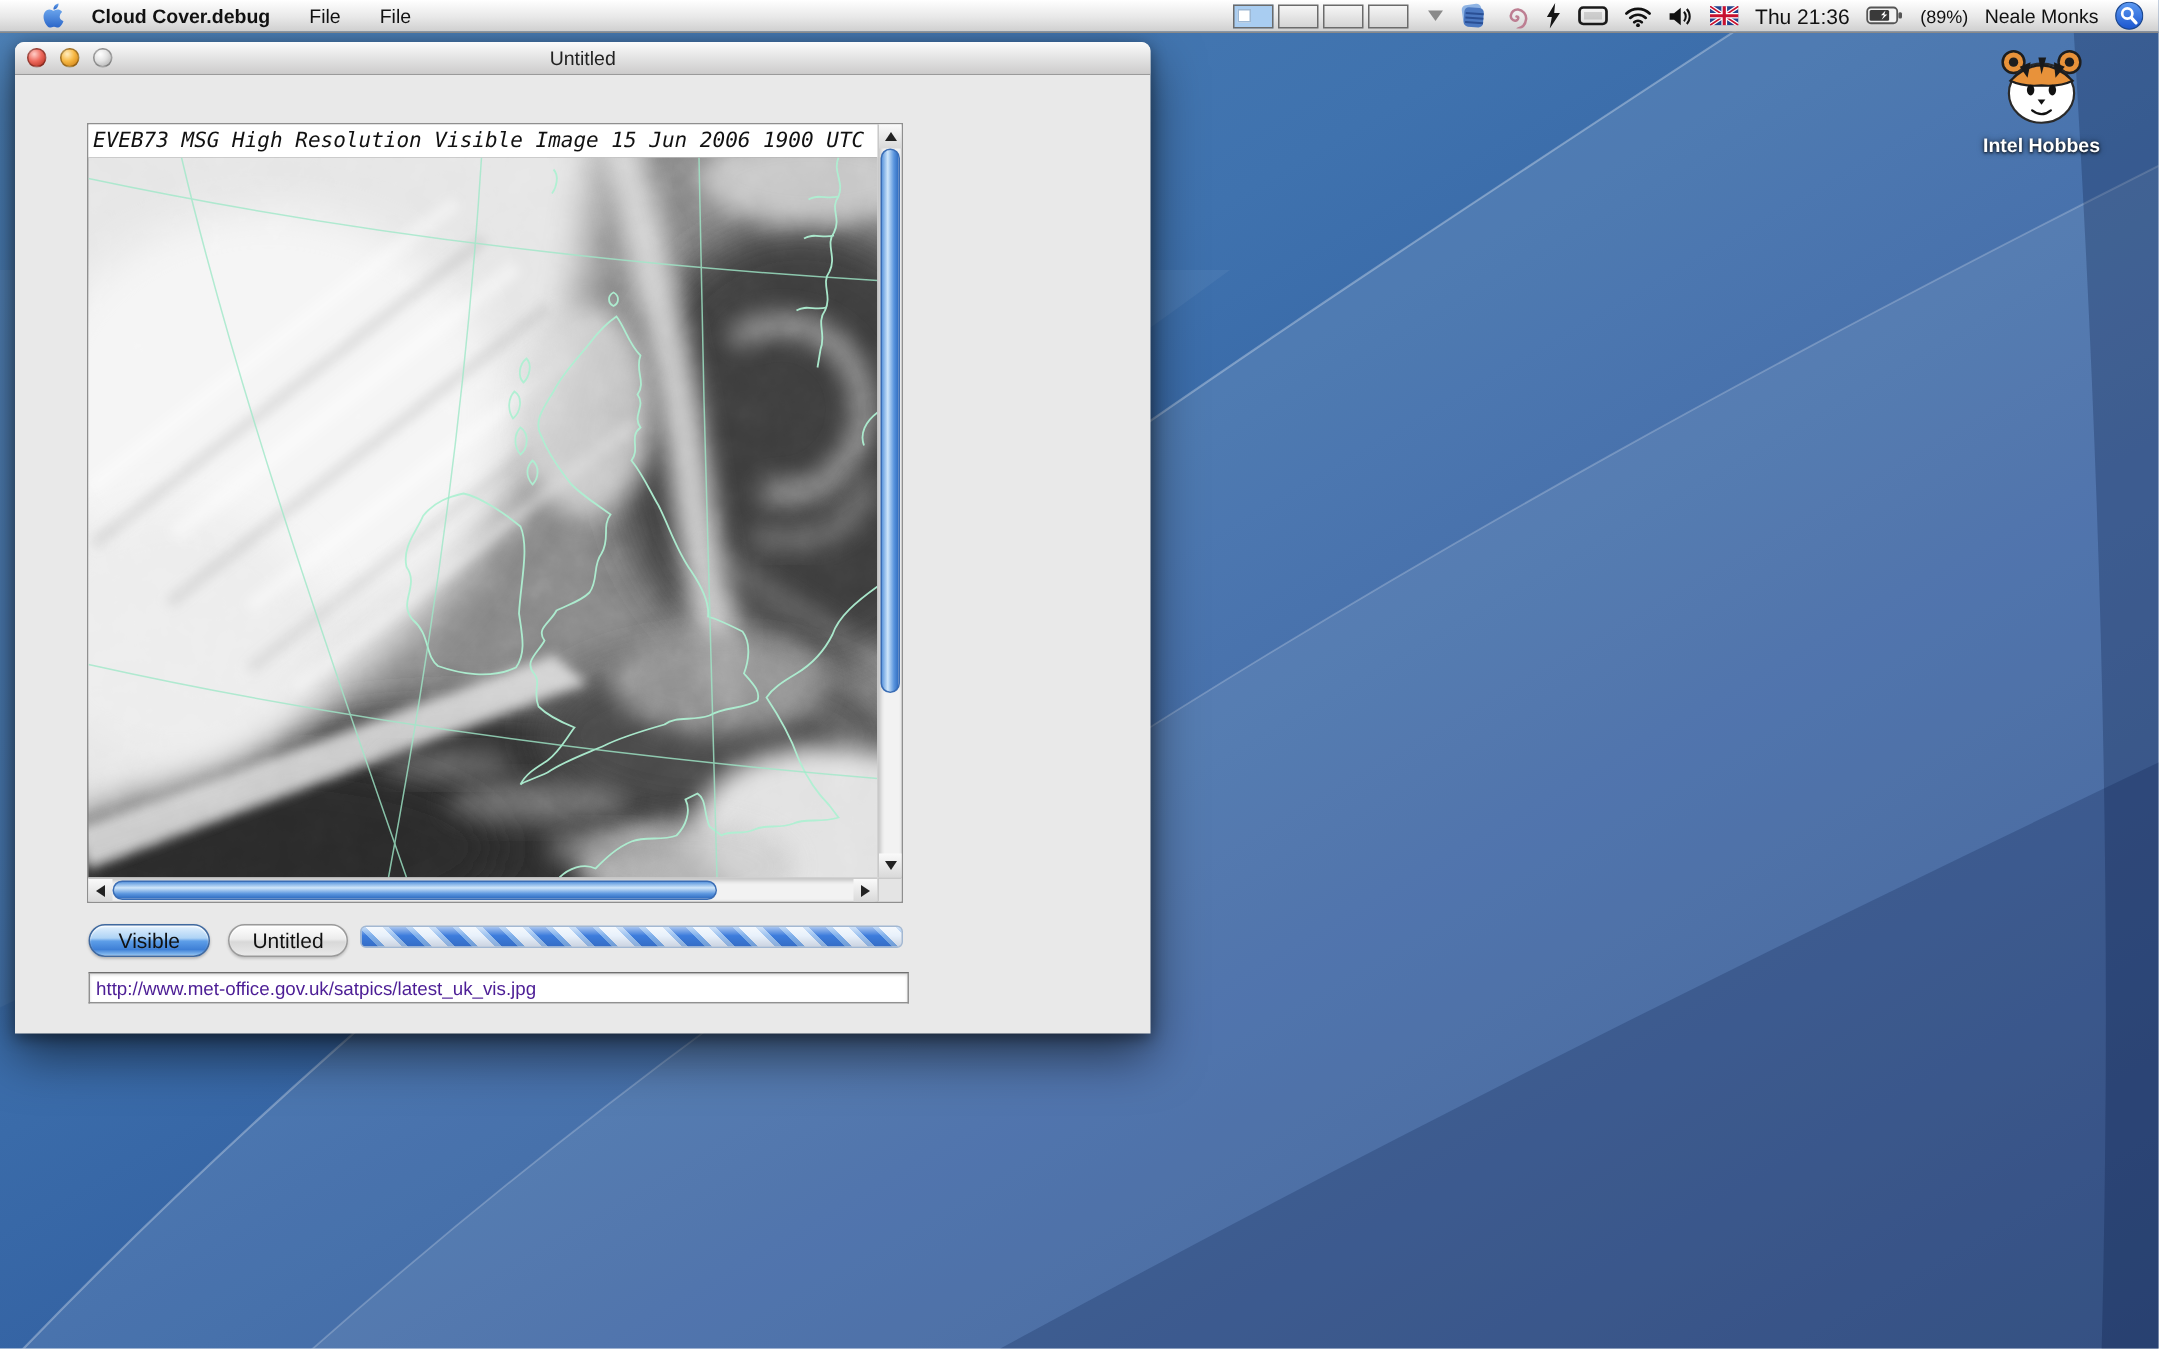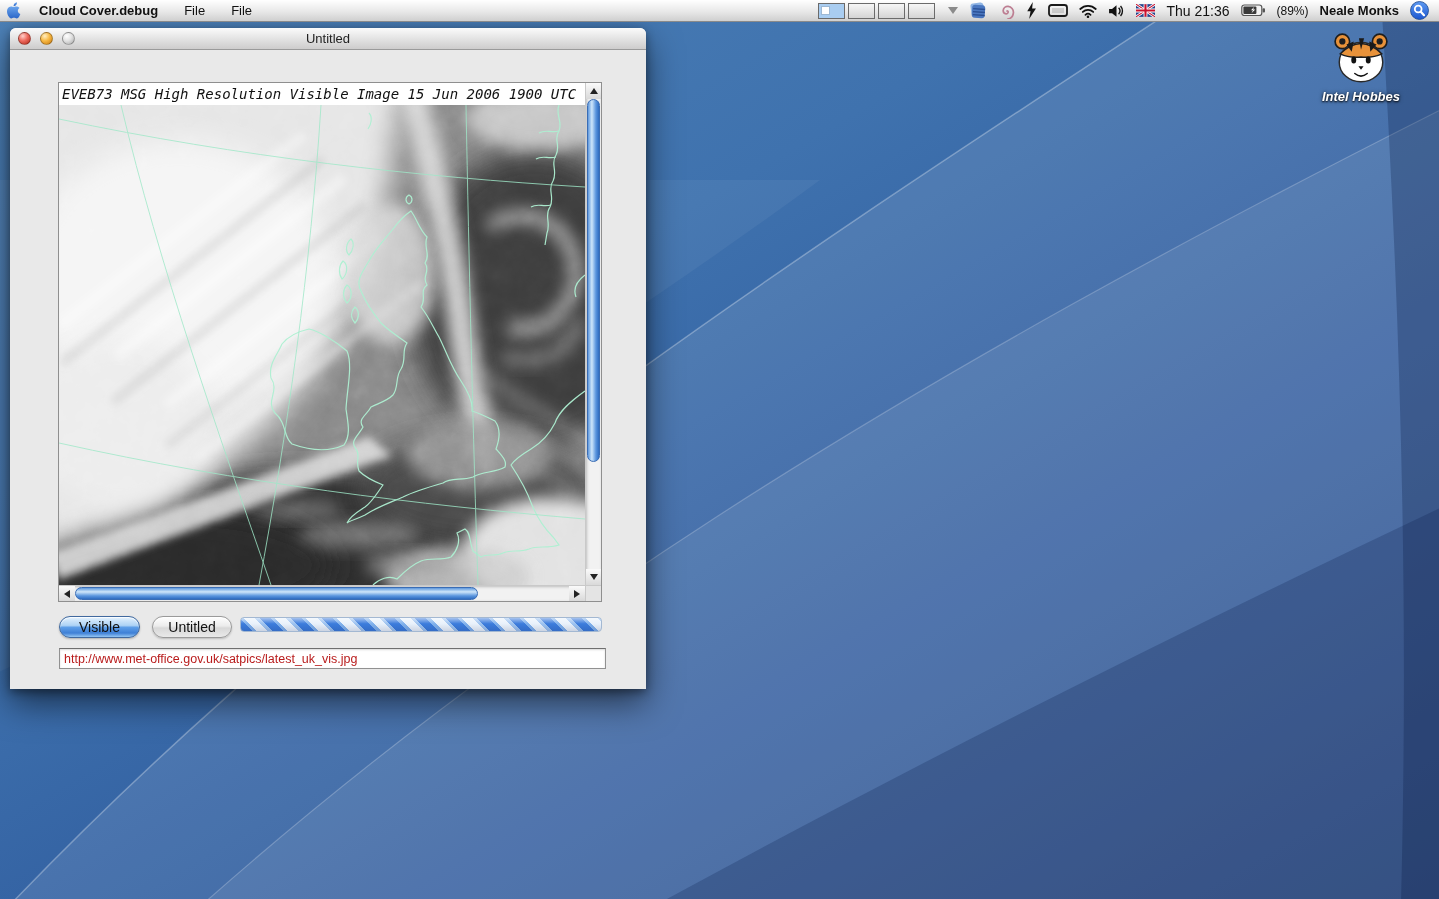--- a/index.html
+++ b/index.html
@@ -4,42 +4,42 @@
 <style>
   * { margin:0; padding:0; box-sizing:border-box; }
   html,body { width:1439px; height:899px; overflow:hidden; font-family:"Liberation Sans",sans-serif; }
   .desktop { position:absolute; inset:0; background:linear-gradient(150deg,#4e82b8 0%,#3f72ae 35%,#2e5a9d 65%,#1e4180 100%); }
   .wallpaper-svg { position:absolute; inset:0; }
 
   
   .menubar { position:absolute; left:0; top:0; width:1439px; height:22px;
     background:linear-gradient(#ffffff,#e8e8e8 55%,#cfcfcf); border-bottom:1px solid #8a8a8a;
     display:flex; align-items:center; font-size:13px; color:#111; z-index:50; }
-  .mb-left { display:flex; align-items:center; height:100%; padding-left:6px; }
+  .mb-left { display:flex; align-items:center; height:100%; padding-left:28px; }
   .mb-right { display:flex; align-items:center; height:100%; margin-left:auto; padding-right:10px; gap:11px; }
   .mb-app { font-weight:bold; margin-left:18px; }
   .mb-menu { margin-left:26px; }
   .apple-wrap { width:15px; height:17px; display:flex; }
   .pager { display:flex; gap:3px; margin-right:2px; }
   .pager-box { width:27px; height:16px; border:1px solid #6b6b6b; background:linear-gradient(#f6f6f6,#d4d4d4); position:relative; }
   .pager-box.active { background:#a9cdf1; }
   .pager-inner { position:absolute; left:2px; top:2px; width:9px; height:9px; background:#fff; border:1px solid #9db8d4; }
   .dd-arrow { width:0; height:0; border-left:5px solid transparent; border-right:5px solid transparent; border-top:7px solid #8a8a8a; }
   .mb-clock { font-size:14px; }
   .mb-batt-label { font-size:12px; }
-  .mb-user { font-weight:bold; }
+  .mb-user { font-weight:normal; }
 
   
   .dicon { position:absolute; width:120px; display:flex; flex-direction:column; align-items:center; }
   .dicon-label { margin-top:3px; font-size:13px; font-weight:bold; color:#fff;
-    text-shadow:0 1px 2px rgba(0,0,0,.95), 0 0 4px rgba(0,0,0,.6);font-style:italic; }
+    text-shadow:0 1px 2px rgba(0,0,0,.95), 0 0 4px rgba(0,0,0,.6); }
   .png-badge { position:absolute; left:0; right:0; bottom:6px; text-align:center; font-size:8px; color:#8a8a8a; letter-spacing:.5px; }
 
   
-  .window { position:absolute; left:10px; top:28px; width:636px; height:661px;
+  .window { position:absolute; left:10px; top:28px; width:757px; height:661px;
     background:#e9e9e9; border-radius:6px 6px 0 0;
     box-shadow:0 14px 34px rgba(0,0,0,.55), 0 3px 10px rgba(0,0,0,.4); }
   .titlebar { position:absolute; left:0; top:0; right:0; height:22px; border-radius:6px 6px 0 0;
     background:linear-gradient(#fbfbfb,#e6e6e6 45%,#cdcccc); border-bottom:1px solid #9a9a9a;
     display:flex; align-items:center; }
   .tl { position:absolute; top:4px; width:13px; height:13px; border-radius:50%; border:1px solid rgba(0,0,0,.3); }
   .tl-close { left:8px;  background:radial-gradient(circle at 35% 28%, #ffd0ca, #ee6a5e 45%, #bf392a 85%); }
   .tl-min   { left:30px; background:radial-gradient(circle at 35% 28%, #ffeec2, #f7b843 45%, #d4891d 85%); }
   .tl-zoom  { left:52px; background:radial-gradient(circle at 35% 28%, #ffffff, #e2e2e2 45%, #b6b6b6 85%); }
   .win-title { width:100%; text-align:center; font-size:13px; color:#222; }
@@ -70,21 +70,21 @@
   .btn-visible { left:49px; width:81px; border:1px solid #40699f;
     background:linear-gradient(#e4f2fe 0%,#aed3f5 42%,#5d9ee8 52%,#3f80d6 80%,#93c5f3 100%);
     box-shadow:inset 0 1px 1px rgba(255,255,255,.85), 0 1px 2px rgba(0,0,0,.25); }
   .btn-infrared { left:142px; width:80px; border:1px solid #9a9a9a;
     background:linear-gradient(#ffffff 0%,#ececec 45%,#d8d8d8 55%,#e9e9e9 100%);
     box-shadow:inset 0 1px 1px rgba(255,255,255,.9), 0 1px 2px rgba(0,0,0,.2); }
   .progress { position:absolute; left:230px; top:589px; width:362px; height:15px; border:1px solid #a3b8d2; border-radius:4px;
     background:repeating-linear-gradient(45deg,#3c7cdc 0 8px,#7fb0ec 8px 11px,#e8f1fb 11px 19px,#9cc2f0 19px 22px); position:absolute; overflow:hidden; }
   .progress-gloss { position:absolute; inset:0; background:linear-gradient(180deg,rgba(255,255,255,.55),rgba(255,255,255,0) 45%,rgba(0,0,40,.12) 100%); }
   .url-field { position:absolute; left:49px; top:620px; width:547px; height:21px; border:1px solid #919191; border-top-color:#6f6f6f;
-    background:#fff; font-family:"Liberation Sans",sans-serif; font-size:12.5px; color:#b91c1c; padding:0 4px; box-shadow:inset 0 1px 2px rgba(0,0,0,.15); }
+    background:#fff; font-family:"Liberation Sans",sans-serif; font-size:12.5px; color:#4c1d95; padding:0 4px; box-shadow:inset 0 1px 2px rgba(0,0,0,.15); }
 </style>
 </head>
 <body>
 
 <div class="desktop">
   <svg class="wallpaper-svg" viewBox="0 0 1439 899" preserveAspectRatio="none">
     <path d="M-60,980 C320,560 760,280 1280,-60 L1560,-60 L1560,980 Z" fill="rgba(255,255,255,0.10)"></path>
     <path d="M-60,980 C320,560 760,280 1280,-60" stroke="rgba(255,255,255,0.30)" stroke-width="1.5" fill="none"></path>
     <path d="M120,980 C480,640 900,380 1480,90 L1560,90 L1560,980 Z" fill="rgba(255,255,255,0.08)"></path>
     <path d="M120,980 C480,640 900,380 1480,90" stroke="rgba(255,255,255,0.22)" stroke-width="1.2" fill="none"></path>

